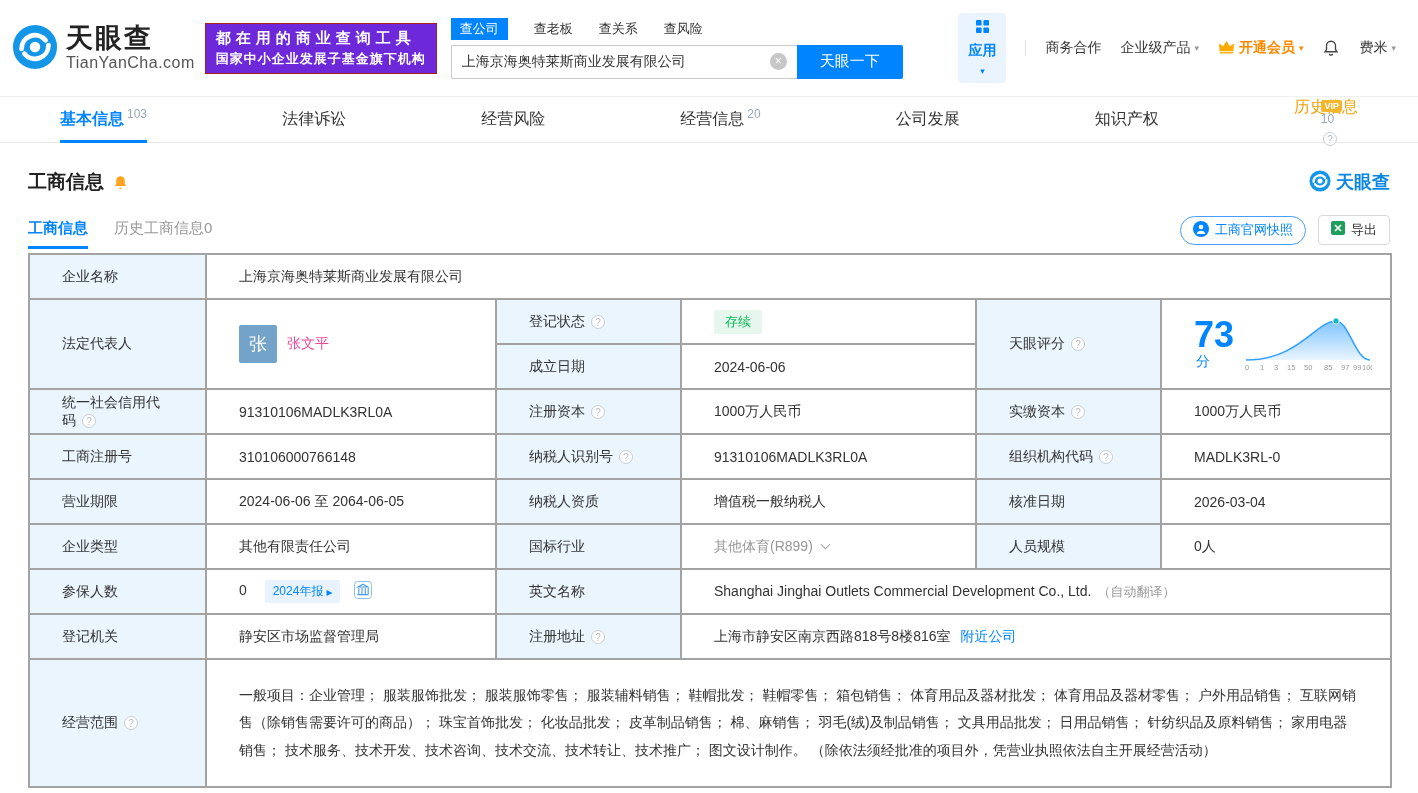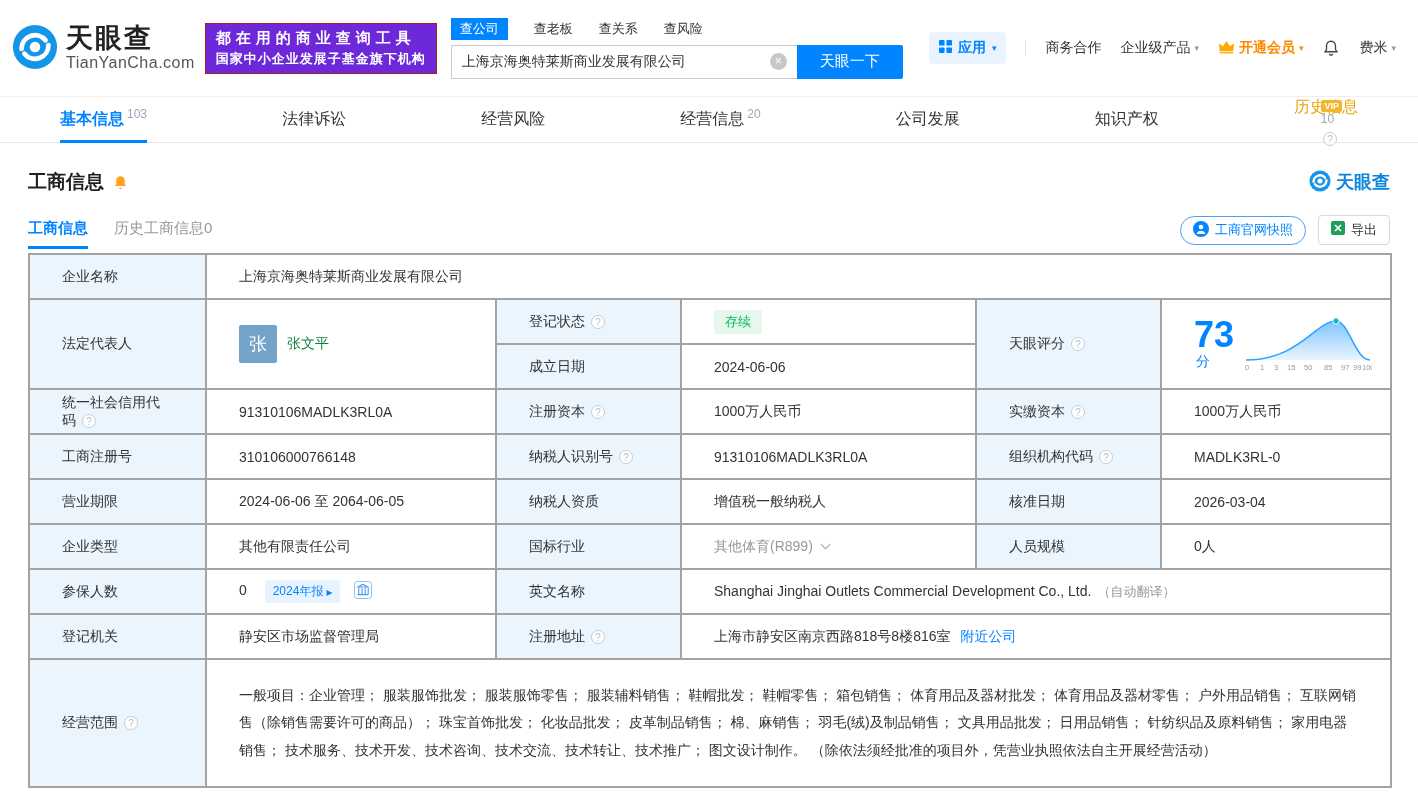--- a/index.html
+++ b/index.html
@@ -24,21 +24,21 @@
   .search-tabs { display:flex; align-items:center; gap:26px; font-size:13px; margin-bottom:5px; }
   .stab { color:#333; cursor:pointer; }
   .stab.active { background:#0084ff; color:#fff; padding:2px 9px; }
   .search-row { display:flex; height:34px; }
   .search-box { flex:1; border:1px solid #c9c9c9; border-right:none; border-radius:2px 0 0 2px; display:flex; align-items:center; padding:0 10px; background:#fff; }
   .search-box input { border:none; outline:none; flex:1; font-size:14px; color:#333; font-family:inherit; background:transparent; }
   .clear-btn { width:17px; height:17px; border-radius:50%; background:#c7c7c7; color:#fff; font-size:12px; line-height:17px; text-align:center; cursor:pointer; }
   .search-btn { width:106px; background:#0084ff; color:#fff; border:none; font-size:15px; border-radius:0 2px 2px 0; cursor:pointer; font-family:inherit; }
 
   .top-right { margin-left:auto; display:flex; align-items:center; gap:19px; font-size:14px; color:#333; white-space:nowrap; }
-  .apps-btn { background:#eaf4ff; color:#0084ff; padding:7px 10px; border-radius:4px; display:flex; align-items:center; gap:6px; cursor:pointer; font-weight:bold; }
+  .apps-btn { background:#eaf4ff; color:#0084ff; padding:7px 10px; border-radius:4px; display:flex; align-items:center; gap:6px; cursor:pointer; font-weight:bold;flex-direction:column; }
   .vdiv { width:1px; height:16px; background:#e0e0e0; }
   .menu-item { cursor:pointer; display:flex; align-items:center; gap:4px; }
   .vip-item { color:#ff8a00; font-weight:bold; }
   .caret { font-size:9px; color:#999; }
   .vip-item .caret { color:#ff8a00; }
   .apps-btn .caret { color:#0084ff; }
 
   
   .nav-tabs { height:46px; display:flex; justify-content:space-between; align-items:stretch; padding:0 60px; border-bottom:1px solid #e7e7e7; }
   .tab { position:relative; display:flex; align-items:center; font-size:16px; color:#333; cursor:pointer; }
@@ -66,21 +66,21 @@
   .snapshot-btn { display:flex; align-items:center; gap:6px; border:1px solid #4a9ef5; color:#0084ff; border-radius:16px; padding:4px 12px; font-size:13px; background:#fff; cursor:pointer; font-family:inherit; }
   .export-btn { display:flex; align-items:flex-start; gap:6px; border:1px solid #d9d9d9; color:#333; border-radius:4px; padding:5px 12px; font-size:13px; background:#fff; cursor:pointer; font-family:inherit; }
 
   
   table.info { width:1364px; margin:0 28px; border-collapse:collapse; table-layout:fixed; }
   table.info td { border:2px solid #a3a3a3; font-size:14px; padding:0 32px; height:45px; vertical-align:middle; color:#333; }
   td.lbl { background:#eaf5fe; color:#333; }
   td.tall { height:90px; }
   .rep-cell { display:flex; align-items:center; gap:10px; }
   .avatar { width:38px; height:38px; background:#73a3c9; color:#fff; font-size:18px; display:flex; align-items:center; justify-content:center; border-radius:2px; cursor:pointer; flex:none; }
-  .rep-link { color:#15803d; cursor:pointer; }
+  .rep-link { color:#ec4899; cursor:pointer; }
   .status-badge { display:inline-block; background:#e6f8ee; color:#0bb858; font-size:13px; padding:3px 11px; border-radius:2px; }
   .score-cell { display:flex; align-items:center; gap:10px; }
   .score-num { font-size:36px; font-weight:bold; color:#0084ff; line-height:1; }
   .score-unit { font-size:14px; color:#0084ff; margin-left:2px; }
   .dim { color:#999; }
   .chev-down { display:inline-block; width:7px; height:7px; border-right:1.5px solid #a9a9a9; border-bottom:1.5px solid #a9a9a9; transform:rotate(45deg); margin-left:9px; margin-bottom:3px; cursor:pointer; }
   .report-badge { display:inline-flex; align-items:center; gap:3px; background:#e8f3ff; color:#0084ff; font-size:12px; padding:3px 8px; border-radius:2px; margin-left:14px; cursor:pointer; }
   .bank-ic { margin-left:10px; vertical-align:-4px; cursor:pointer; }
   .translate-note { color:#999; font-size:13px; margin-left:6px; }
   .nearby-link { color:#0084ff; margin-left:10px; cursor:pointer; }

